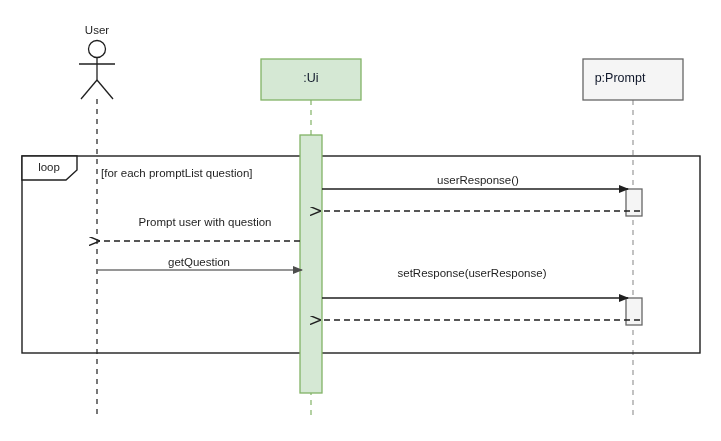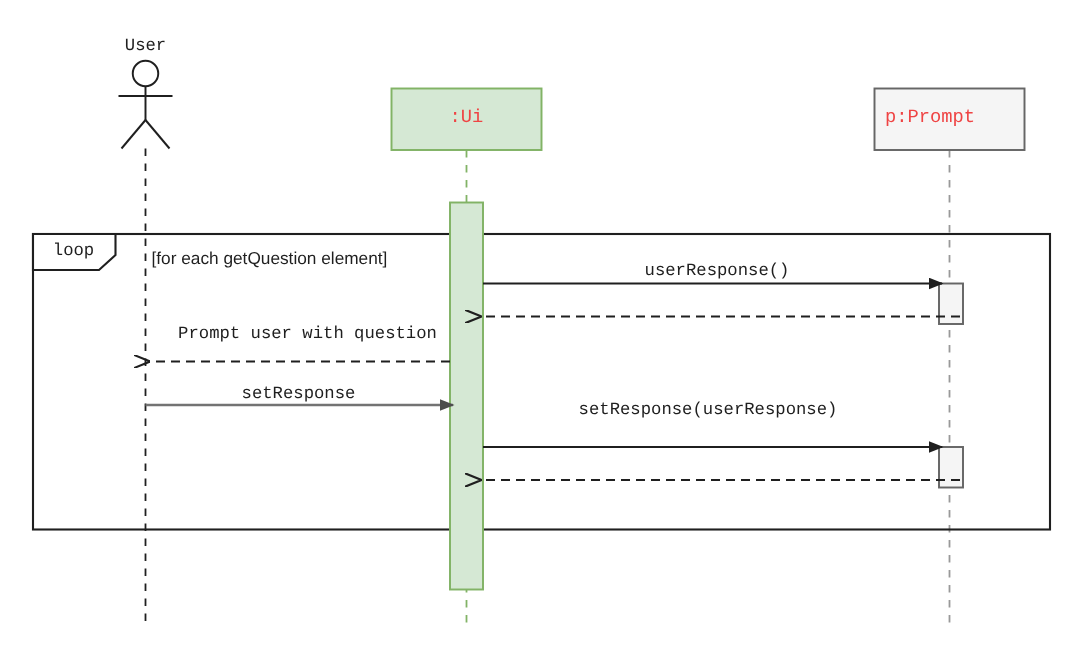--- a/index.html
+++ b/index.html
@@ -29,25 +29,24 @@
     color: #1f1f1f;
     white-space: nowrap;
     text-align: center;
   }
   .lbl-actor {
     font-size: 11.5px;
     color: #1f1f1f;
   }
   .lbl-box {
     font-size: 12.5px;
-    color: #ef4444;
+    color: #0f172a;
   }
   .ctr {
     transform: translateX(-50%);
-    font-family: Liberation Mono, monospace;
   }
 </style>
 </head>
 <body>
 
 <svg id="canvas" viewBox="0 0 721 441" xmlns="http://www.w3.org/2000/svg">
   <defs>
     <marker id="arrow-solid-right" markerWidth="10" markerHeight="8" refX="9" refY="4" orient="auto" markerUnits="userSpaceOnUse">
       <path d="M0,0 L10,4 L0,8 z" fill="#1f1f1f"></path>
     </marker>
@@ -101,21 +100,21 @@
 </svg>
 
 <div class="lbl lbl-actor ctr" style="left:97px; top:24px;">User</div>
 
 <div class="lbl lbl-box ctr" style="left:311px; top:72px;">:Ui</div>
 
 <div class="lbl lbl-box ctr" style="left:620px; top:72px;">p:Prompt</div>
 
 <div class="lbl ctr" style="left:49px; top:161px;text-align:right;">loop</div>
 
-<div class="lbl" style="left:101px; top:167px;">[for each getQuestion element]</div>
+<div class="lbl" style="left:101px; top:167px;">[for each promptList question]</div>
 
 <div class="lbl ctr" style="left:478px; top:174px;">userResponse()</div>
 
 <div class="lbl ctr" style="left:205px; top:216px;">Prompt user with question</div>
 
-<div class="lbl ctr" style="left:199px; top:256px;">setResponse</div>
+<div class="lbl ctr" style="left:199px; top:256px;">getQuestion</div>
 
 <div class="lbl ctr" style="left:472px; top:267px;">setResponse(userResponse)</div>
 
 </body></html>

